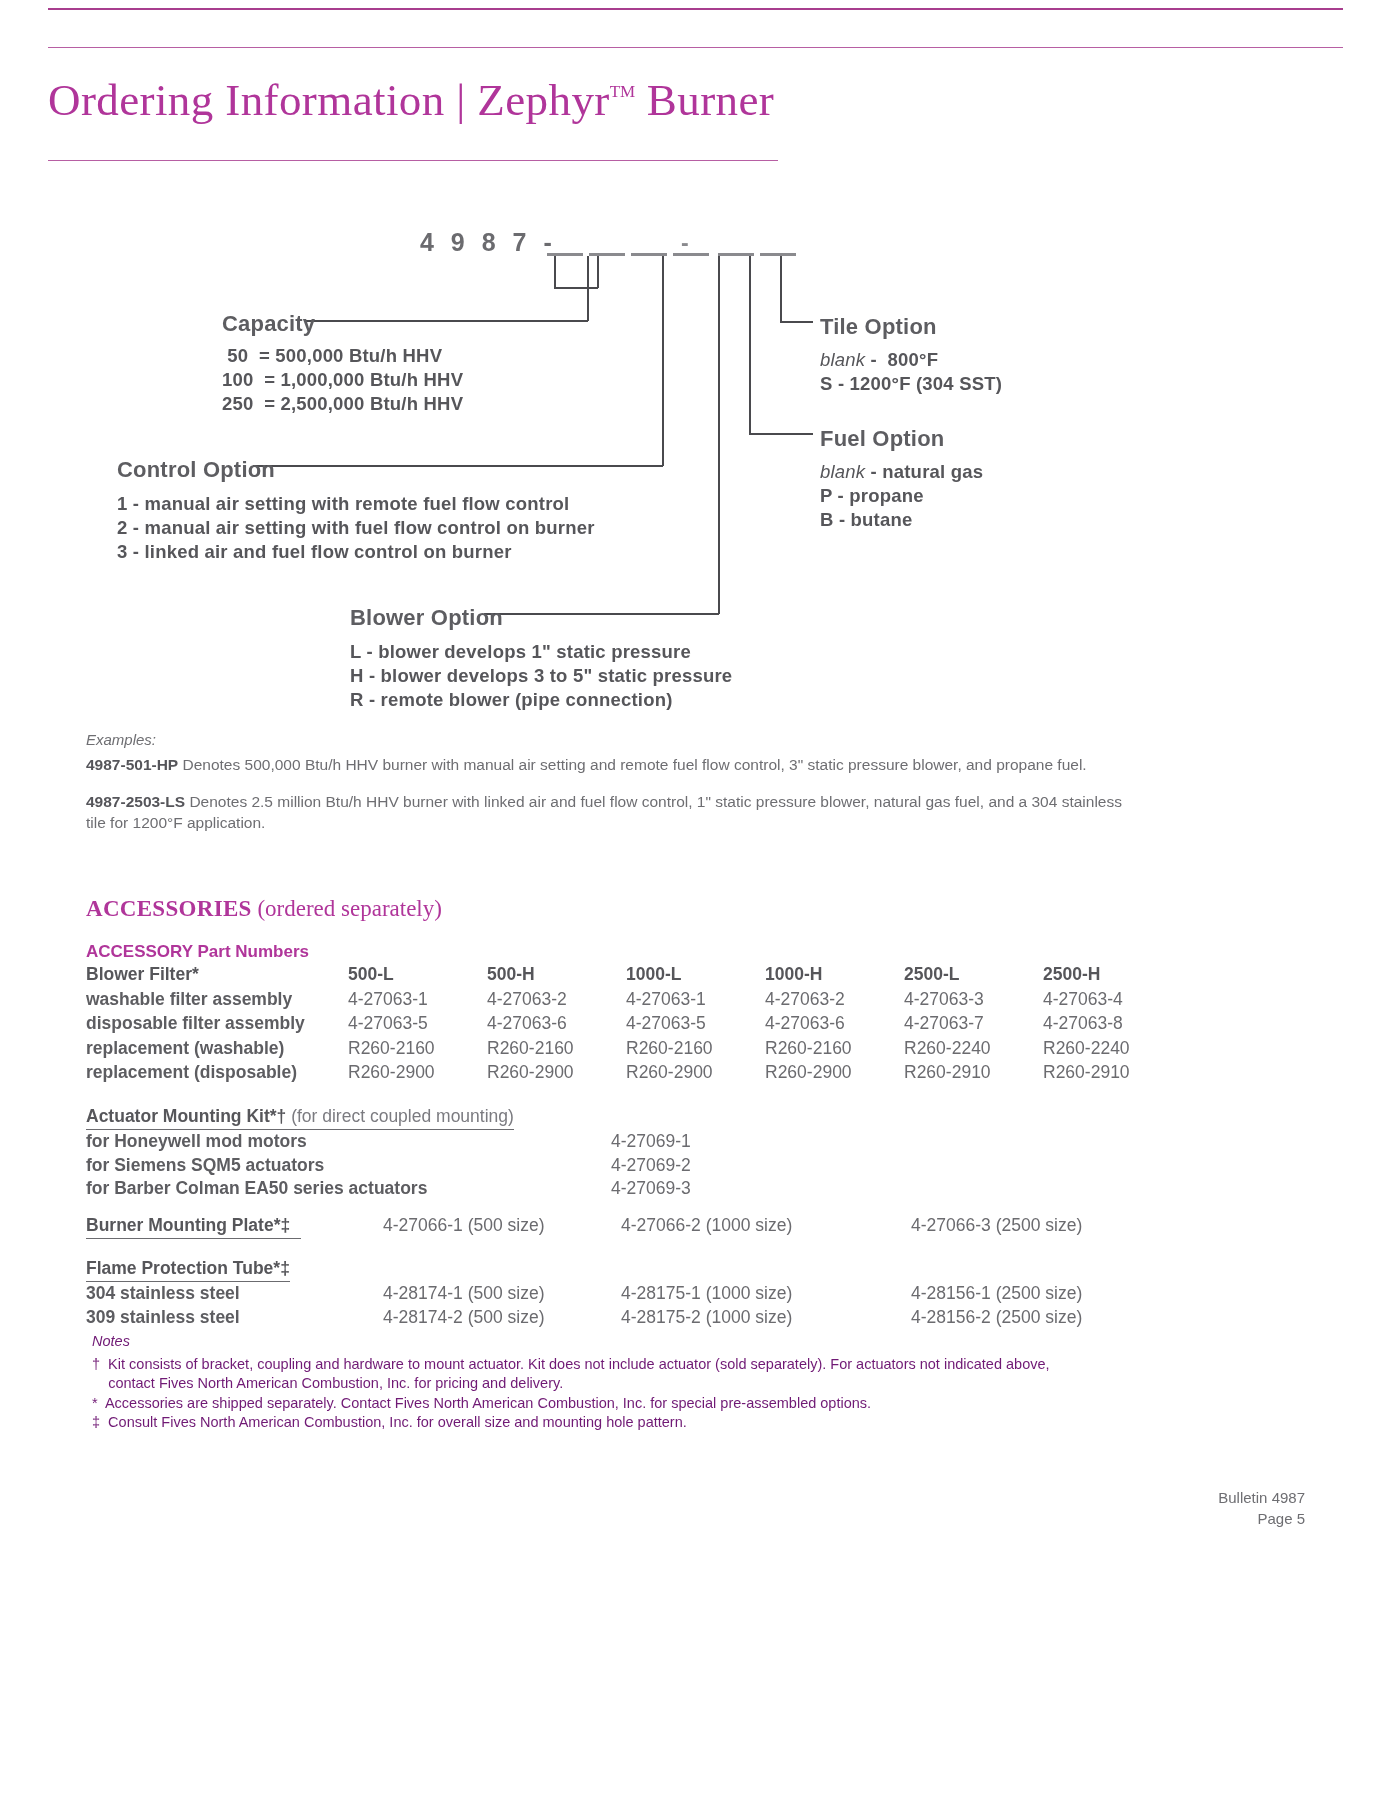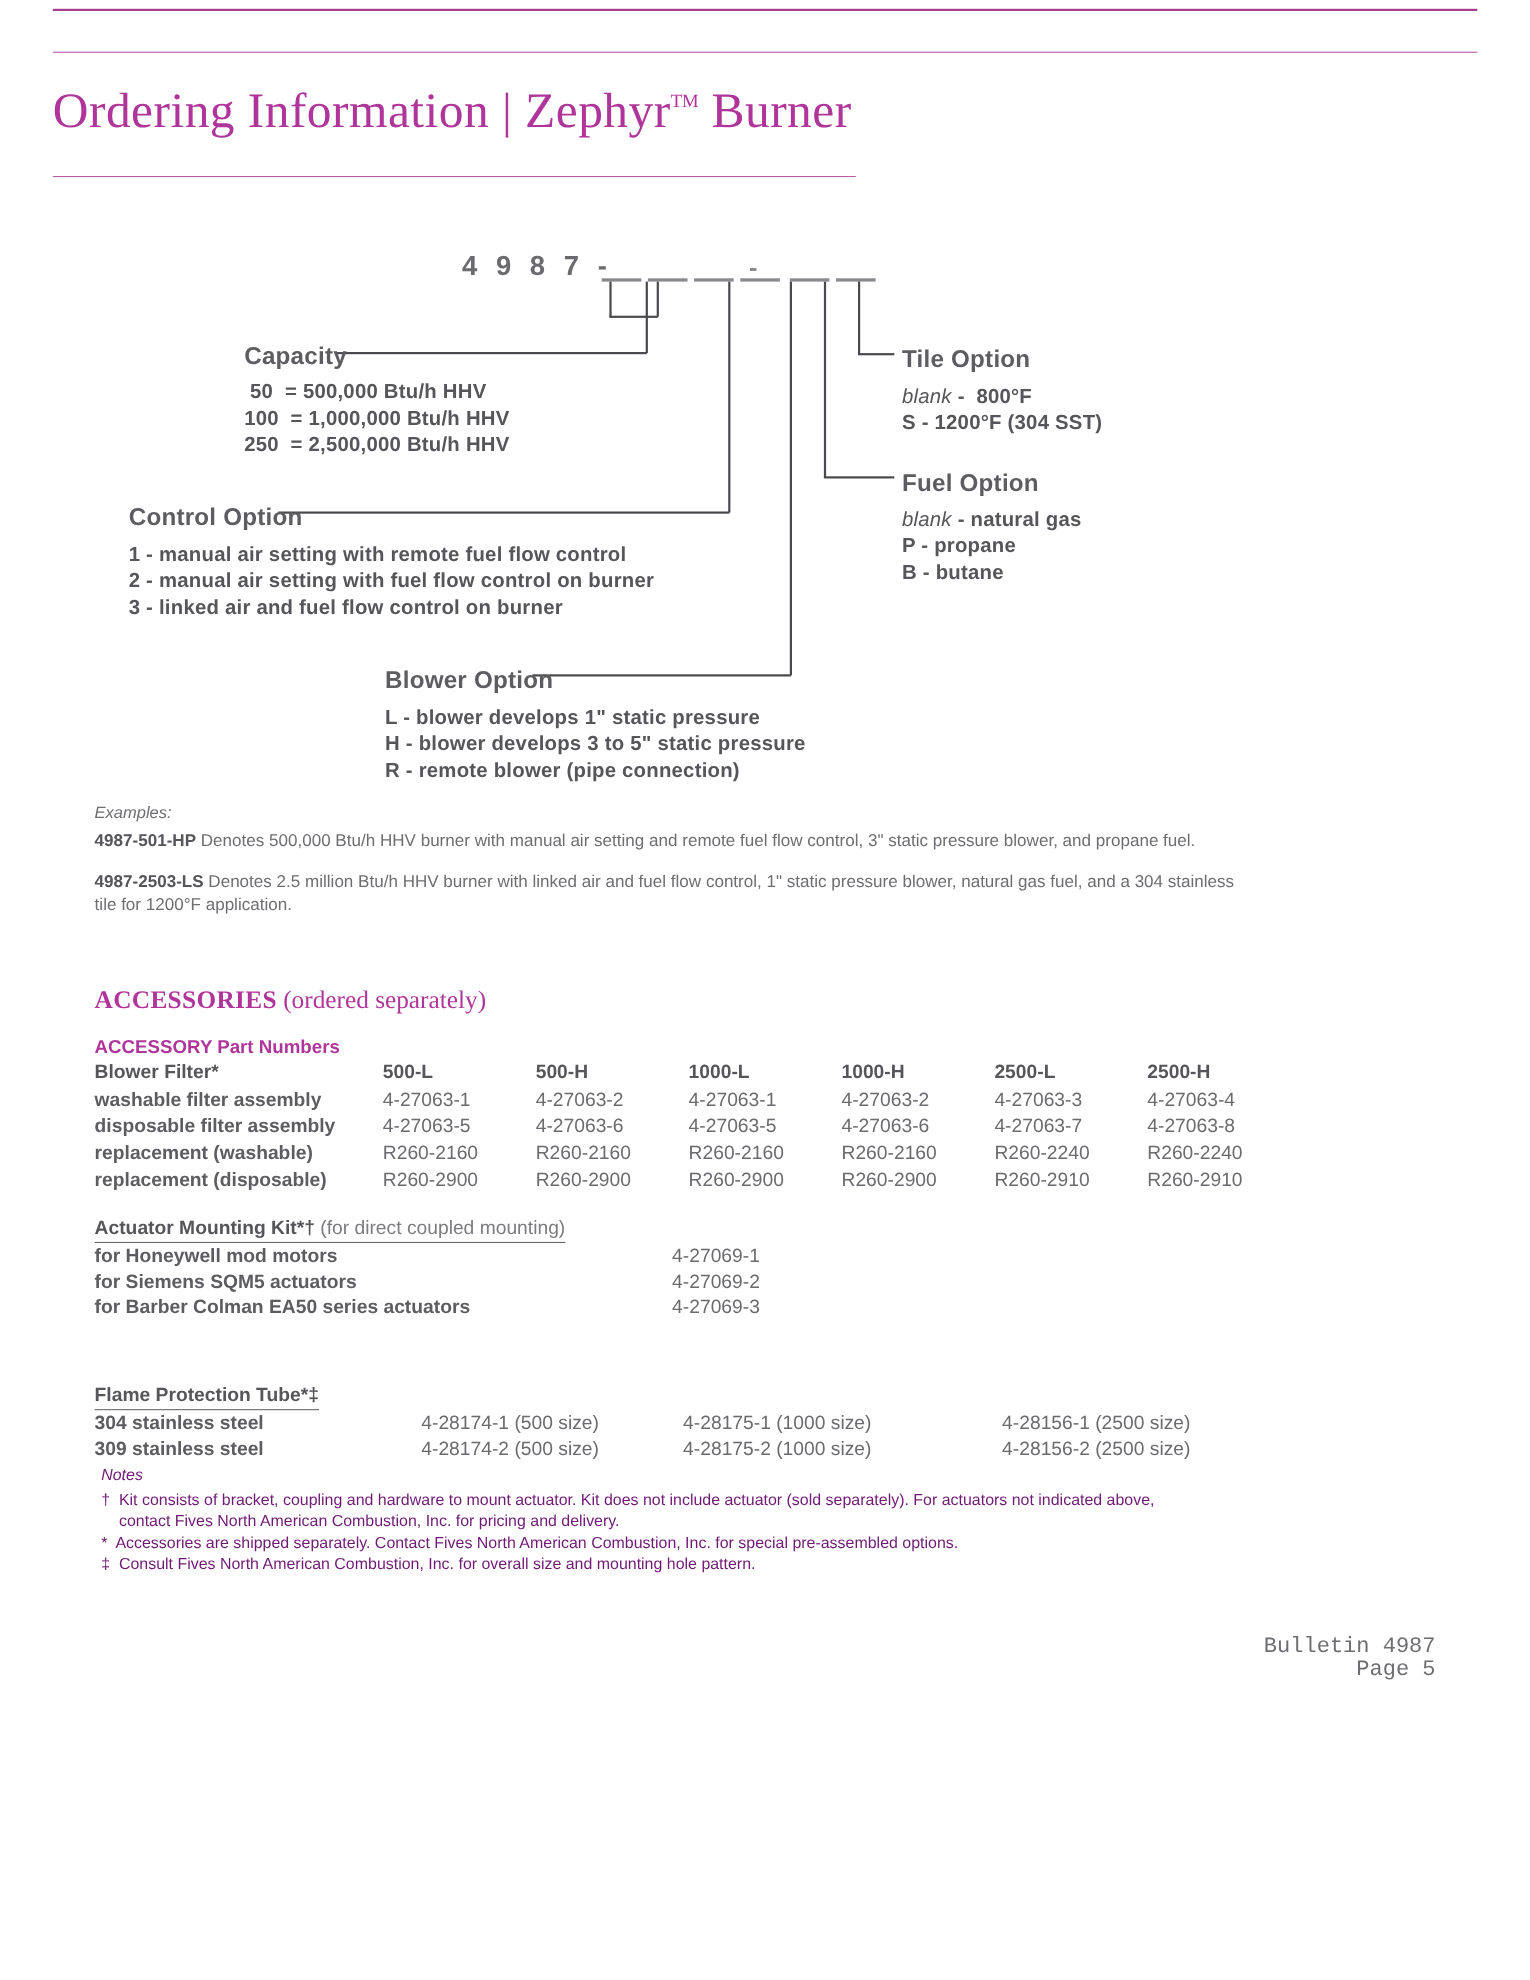--- a/index.html
+++ b/index.html
@@ -203,24 +203,23 @@
   }
   .notes .nh { font-style: italic; margin-bottom: 3px; }
   .notes .ni { white-space: pre-wrap; }
 
   
   .footer {
     position: absolute;
     right: 86px;
     top: 1487px;
     text-align: right;
-    font-size: 20px;
+    font-size: 15px;
     color: #6e6e72;
     line-height: 21px;
-    font-family: Liberation Mono, monospace;
   }
 </style>
 </head>
 <body>
 
 <div class="page">
 
   <div class="rule-top"></div>
   <div class="rule-thin"></div>
 
@@ -345,20 +344,25 @@
 
   <div class="sec" style="left:86px; top:1106px;">
     <div style="height:25px;">
       <span class="sec-head"><span>Actuator Mounting Kit*†</span><span class="light"> (for direct coupled mounting)</span></span>
     </div>
     <div class="rowline"><span class="nm" style="width:525px;">for Honeywell mod motors</span><span class="pn">4-27069-1</span></div>
     <div class="rowline"><span class="nm" style="width:525px;">for Siemens SQM5 actuators</span><span class="pn">4-27069-2</span></div>
     <div class="rowline"><span class="nm" style="width:525px;">for Barber Colman EA50 series actuators</span><span class="pn">4-27069-3</span></div>
   </div>
 
+  <div class="sec" style="left:86px; top:1215px;">
+    <div class="rowline" style="height:27px;">
+      <span class="sec-head" style="width:215px;">Burner Mounting Plate*‡</span><span class="pn" style="display:inline-block; width:238px; padding-left:82px;">4-27066-1 (500 size)</span><span class="pn" style="display:inline-block; width:290px;">4-27066-2 (1000 size)</span><span class="pn">4-27066-3 (2500 size)</span>
+    </div>
+  </div>
 
   <div class="sec" style="left:86px; top:1258px;">
     <div style="height:25px;">
       <span class="sec-head">Flame Protection Tube*‡</span>
     </div>
     <div class="rowline"><span class="nm" style="width:297px;">304 stainless steel</span><span class="pn" style="width:238px;">4-28174-1 (500 size)</span><span class="pn" style="width:290px;">4-28175-1 (1000 size)</span><span class="pn">4-28156-1 (2500 size)</span></div>
     <div class="rowline"><span class="nm" style="width:297px;">309 stainless steel</span><span class="pn" style="width:238px;">4-28174-2 (500 size)</span><span class="pn" style="width:290px;">4-28175-2 (1000 size)</span><span class="pn">4-28156-2 (2500 size)</span></div>
   </div>
 
   <div class="notes">

